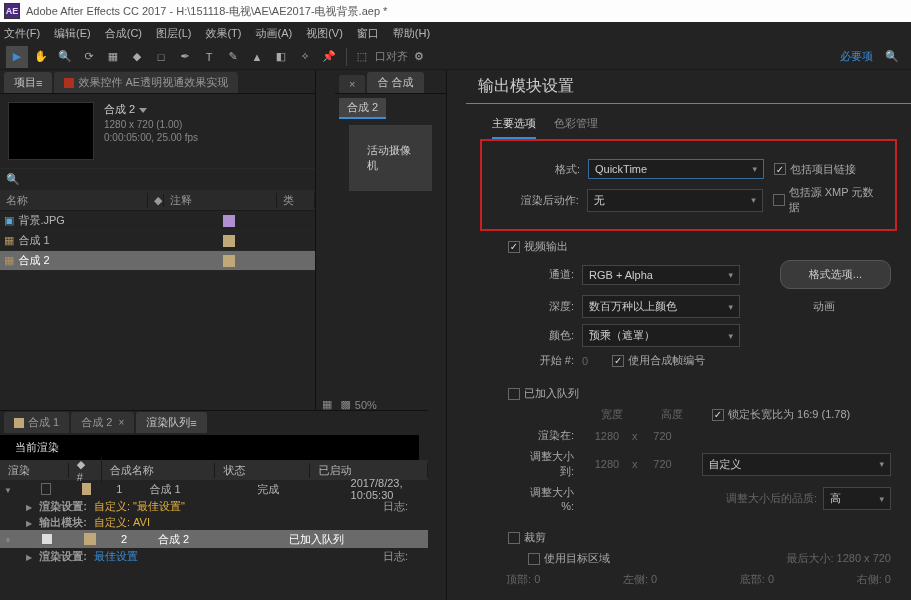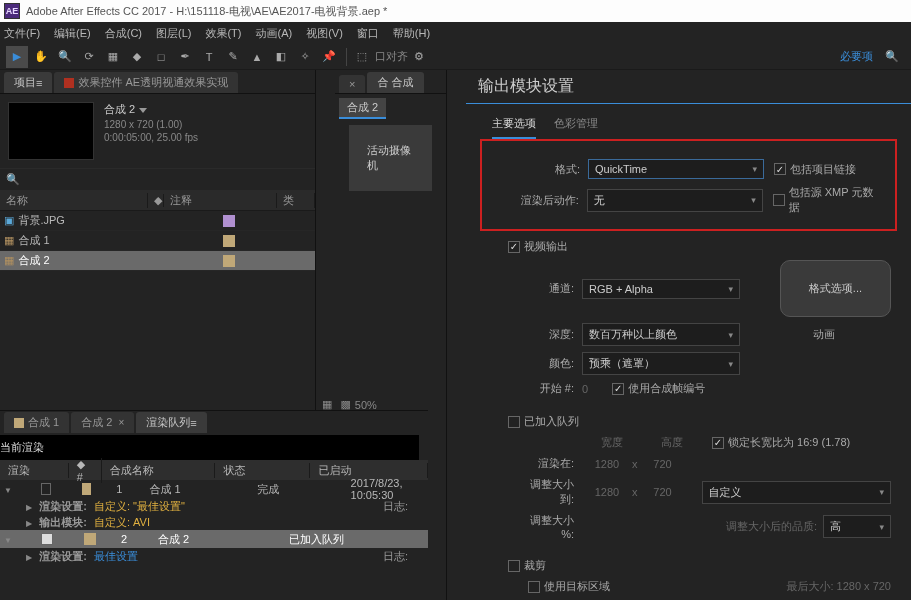--- a/index.html
+++ b/index.html
@@ -57,27 +57,27 @@
 .dd.plain { border: 1px solid #444; }
 .dd .tri-dd { margin-left: auto; font-size: 9px; color: #888; }
 .cb { display: inline-flex; align-items: center; margin-left: 10px; color: #aaa; }
 .cb .box { width: 12px; height: 12px; border: 1px solid #666; margin-right: 4px; display: inline-flex; align-items: center; justify-content: center; background: #222; }
 .cb.checked .box::after { content: "✓"; color: #ddd; font-size: 10px; }
 .section { padding: 8px 20px 4px 32px; }
 .sec-head { display: flex; align-items: center; margin-bottom: 6px; }
 .inline-row { display: flex; align-items: center; margin: 6px 0 6px 20px; }
 .inline-row .lab { width: 56px; text-align: right; margin-right: 8px; color: #aaa; }
 .inline-row .dd { flex: 0 0 158px; }
-.btn-fmt { background: #3a3a3a; border: 1px solid #555; border-radius: 10px; padding: 20px 28px; color: #ccc; }
+.btn-fmt { background: #3a3a3a; border: 1px solid #555; border-radius: 10px; padding: 6px 28px; color: #ccc; }
 .disabled { color: #666; }
 .blue-num { color: #3a8dd9; }
 .render-queue { position: absolute; bottom: 0; left: 0; width: 100%; height: 190px; background: #232323; border-top: 1px solid #111; }
 .rq-tabs { display: flex; height: 22px; align-items: flex-end; padding-left: 4px; }
 .rq-tabs .tab { font-size: 11px; }
-.rq-header { background: #000; color: #ddd; padding: 5px 0; margin: 2px 9px 0 0; font-family: Liberation Mono, monospace; }
+.rq-header { background: #000; color: #ddd; padding: 5px 15px; margin: 2px 9px 0 0; font-family: Liberation Mono, monospace; }
 .rq-cols { display: flex; background: #2e2e2e; height: 20px; align-items: center; }
 .rq-cols div { padding: 0 8px; border-right: 1px solid #1a1a1a; }
 .rq-c-rend { width: 72px; }
 .rq-c-num { width: 34px; }
 .rq-c-name { width: 120px; }
 .rq-c-stat { width: 100px; }
 .rq-c-start { width: 124px; }
 .rq-row { display: flex; align-items: center; height: 18px; padding-left: 4px; }
 .rq-row.main { background: #232323; }
 .rq-row.sel { background: #6a6a6a; color: #fff; }

